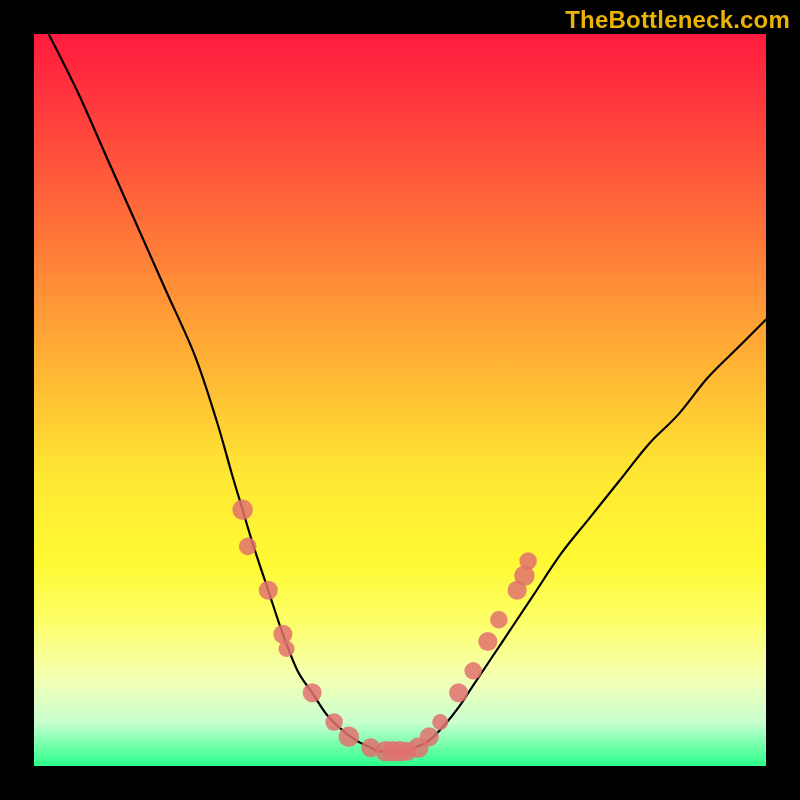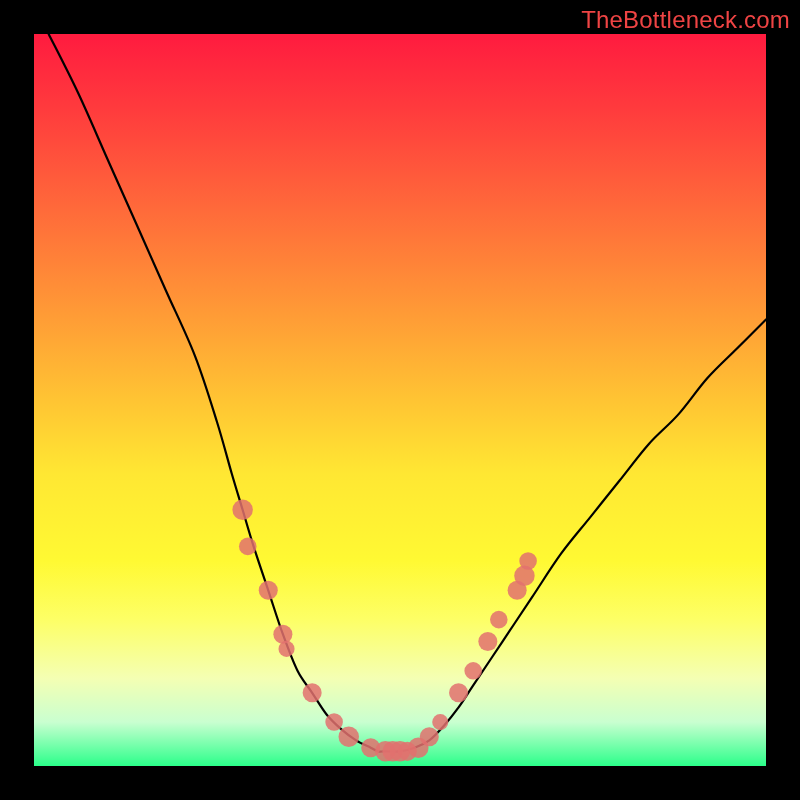--- a/index.html
+++ b/index.html
@@ -35,23 +35,23 @@
       #fff933 72%,
       #fdff66 80%,
       #f4ffb3 88%,
       #c9ffd0 94%,
       #2bff8a 100%);
   }
   .watermark {
     position: absolute;
     top: 6px;
     right: 10px;
-    color: #ef4444;
+    color: #eab308;
     font-size: 24px;
-    font-weight: 400;
+    font-weight: 700;
     letter-spacing: 0.2px;
     user-select: none;
   }
   svg.curve {
     position: absolute;
     left: 0;
     top: 0;
     width: 732px;
     height: 732px;
   }

